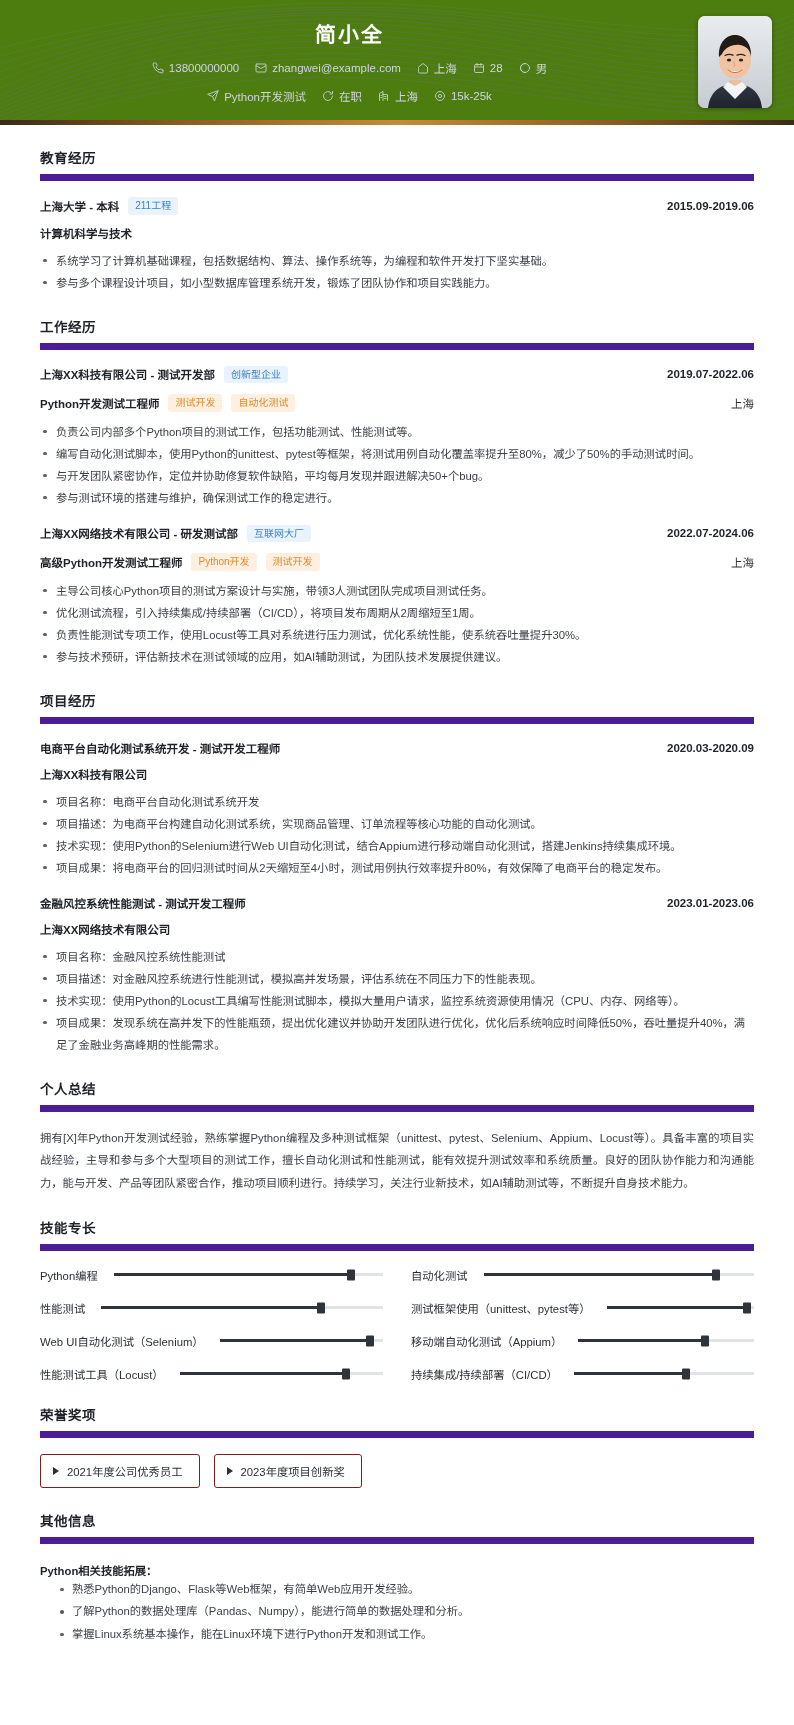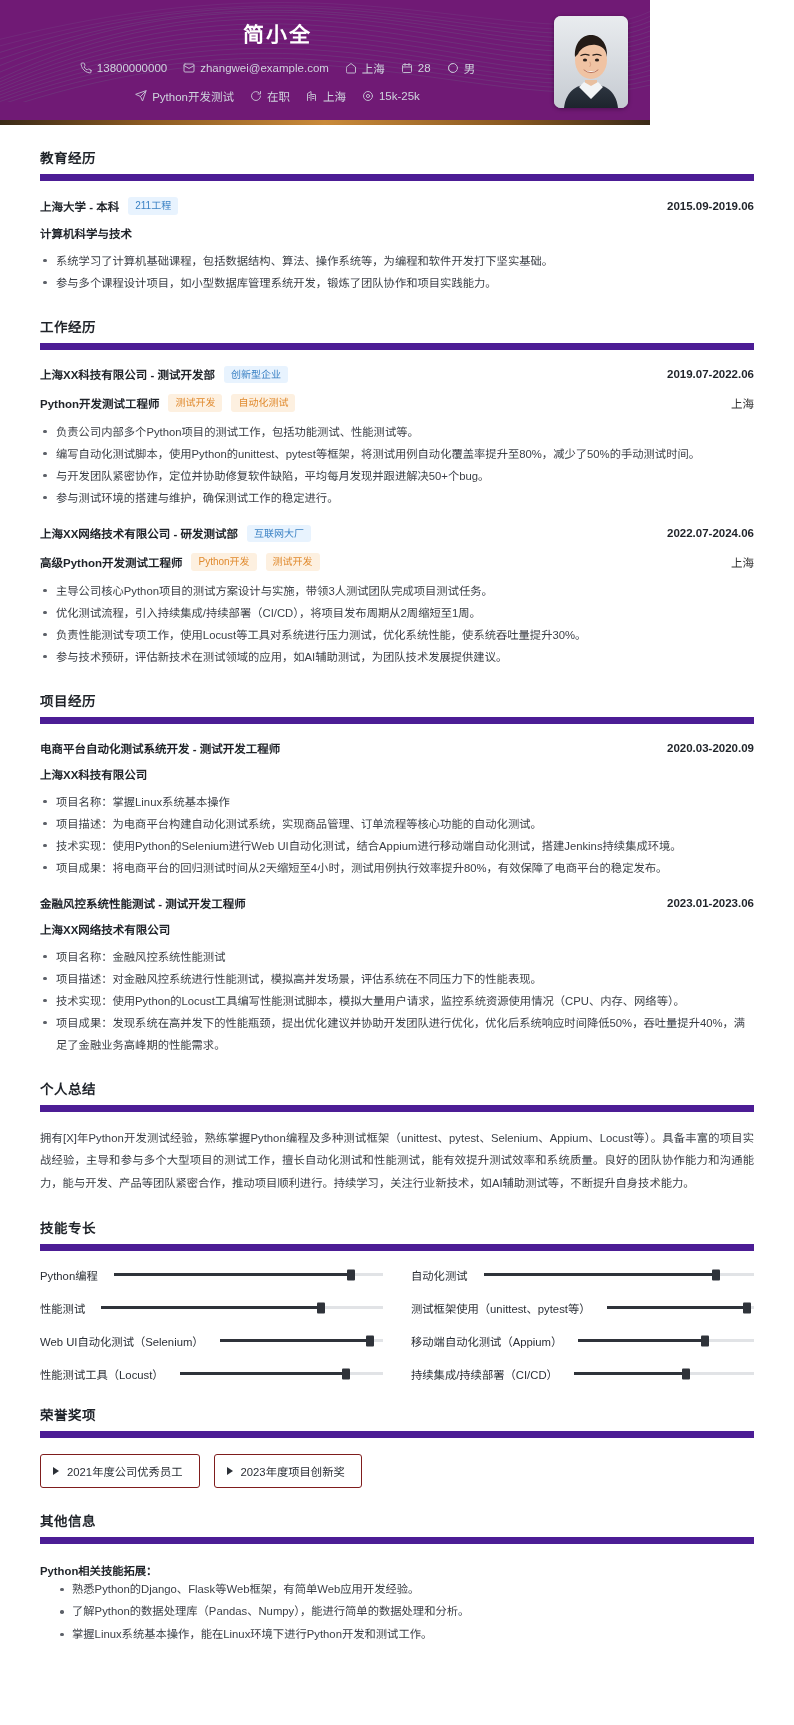--- a/index.html
+++ b/index.html
@@ -7,23 +7,23 @@
     width: 794px;
     background: #ffffff;
     font-family: "Liberation Sans", "DejaVu Sans", sans-serif;
     color: #333;
   }
   body { width: 794px; }
 
   
   .header {
     position: relative;
-    width: 650px;
+    width: 794px;
     height: 125px;
-    background: #701a75;
+    background: #4d7c0f;
     overflow: hidden;
   }
   .header-waves { position: absolute; inset: 0; z-index: 0; }
   .header-bottom-bar {
     position: absolute; left: 0; right: 0; bottom: 0; height: 5px;
     background: linear-gradient(90deg,#3a2a18 0%, #8a5a22 22%, #c98a3a 50%, #8a5a22 78%, #3a2a18 100%);
     z-index: 3;
   }
   .header-inner {
     position: relative; z-index: 2;
@@ -453,21 +453,21 @@
   <div class="section">
     <div class="section-title">项目经历</div>
 
     <div class="entry">
       <div class="entry-head">
         <span class="entry-title">电商平台自动化测试系统开发 - 测试开发工程师</span>
         <span class="entry-date">2020.03-2020.09</span>
       </div>
       <div class="entry-sub">上海XX科技有限公司</div>
       <ul class="bullets">
-        <li>项目名称：掌握Linux系统基本操作</li>
+        <li>项目名称：电商平台自动化测试系统开发</li>
         <li>项目描述：为电商平台构建自动化测试系统，实现商品管理、订单流程等核心功能的自动化测试。</li>
         <li>技术实现：使用Python的Selenium进行Web UI自动化测试，结合Appium进行移动端自动化测试，搭建Jenkins持续集成环境。</li>
         <li>项目成果：将电商平台的回归测试时间从2天缩短至4小时，测试用例执行效率提升80%，有效保障了电商平台的稳定发布。</li>
       </ul>
     </div>
 
     <div class="entry">
       <div class="entry-head">
         <span class="entry-title">金融风控系统性能测试 - 测试开发工程师</span>
         <span class="entry-date">2023.01-2023.06</span>

